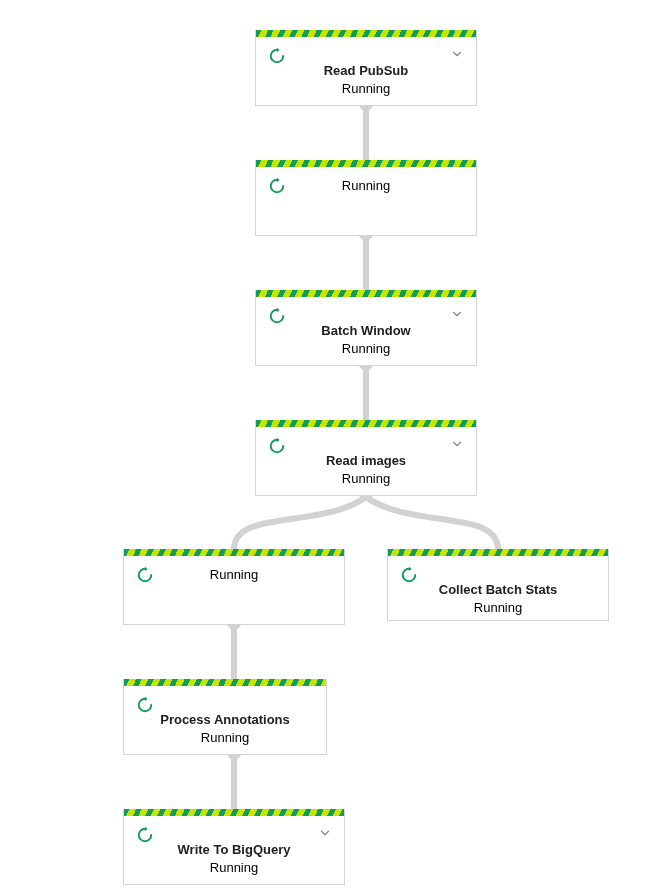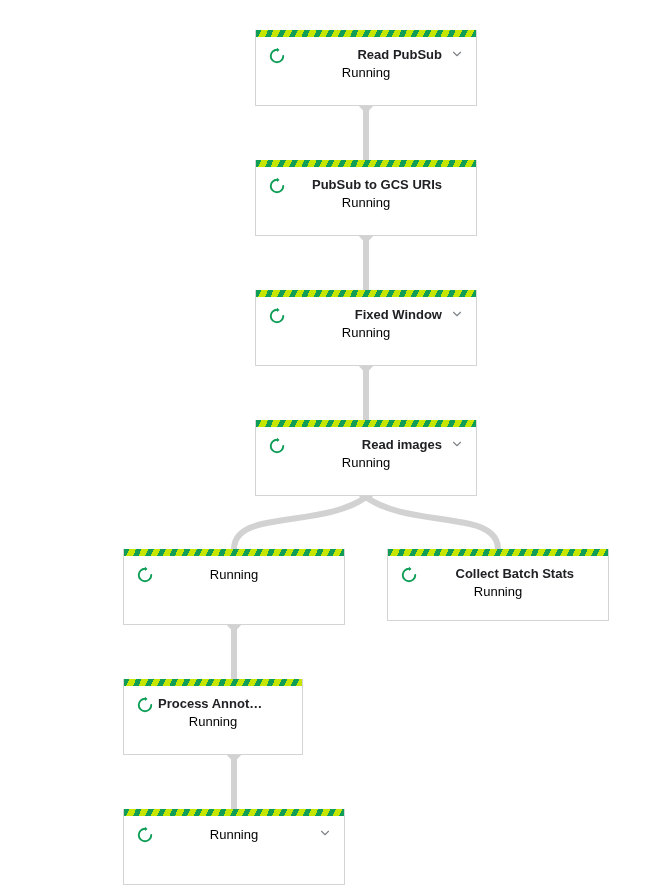--- a/index.html
+++ b/index.html
@@ -65,29 +65,30 @@
 
   .status-icon {
     position: absolute;
     left: 11px;
     top: 9px;
     width: 20px;
     height: 20px;
   }
 
   .node-title {
-    text-align: right;
+    text-align: center;
     font-size: 13px;
     font-weight: bold;
     color: #202124;
     line-height: 17px;
     padding: 0 34px;
     white-space: nowrap;
     overflow: hidden;
     text-overflow: ellipsis;
+    margin-top: 16px;
   }
 
   .node-status {
     text-align: center;
     font-size: 13px;
     font-weight: normal;
     color: #000000;
     line-height: 19px;
     padding: 0 34px;
   }
@@ -173,35 +174,34 @@
 
   <div class="node" style="left:255px; top:160px; width:222px; height:76px;">
     <div class="node-header"></div>
     <div class="node-body">
       <span class="status-icon">
         <svg viewBox="0 0 24 24" width="20" height="20">
           <path d="M12 4.5 A 7.5 7.5 0 1 0 19.5 12" fill="none" stroke="#0f9d58" stroke-width="2.3" stroke-linecap="round"></path>
           <path d="M12 2.2 L12 7.2 L15.1 4.7 Z" fill="#0f9d58"></path>
         </svg>
       </span>
-      <div class="node-title">PubSub to GCS URIs</div>
       <div class="node-status">Running</div>
     </div>
   </div>
 
   <div class="node" style="left:255px; top:290px; width:222px; height:76px;">
     <div class="node-header"></div>
     <div class="node-body">
       <span class="status-icon">
         <svg viewBox="0 0 24 24" width="20" height="20">
           <path d="M12 4.5 A 7.5 7.5 0 1 0 19.5 12" fill="none" stroke="#0f9d58" stroke-width="2.3" stroke-linecap="round"></path>
           <path d="M12 2.2 L12 7.2 L15.1 4.7 Z" fill="#0f9d58"></path>
         </svg>
       </span>
-      <div class="node-title">Fixed Window</div>
+      <div class="node-title">Batch Window</div>
       <div class="node-status">Running</div>
       <span class="expand-chevron">
         <svg viewBox="0 0 24 24" width="14" height="14">
           <path d="M6 9 L12 15 L18 9" fill="none" stroke="#80868b" stroke-width="2" stroke-linecap="round" stroke-linejoin="round"></path>
         </svg>
       </span>
     </div>
   </div>
 
   <div class="node" style="left:255px; top:420px; width:222px; height:76px;">
@@ -243,21 +243,21 @@
         <svg viewBox="0 0 24 24" width="20" height="20">
           <path d="M12 4.5 A 7.5 7.5 0 1 0 19.5 12" fill="none" stroke="#0f9d58" stroke-width="2.3" stroke-linecap="round"></path>
           <path d="M12 2.2 L12 7.2 L15.1 4.7 Z" fill="#0f9d58"></path>
         </svg>
       </span>
       <div class="node-title">Collect Batch Stats</div>
       <div class="node-status">Running</div>
     </div>
   </div>
 
-  <div class="node" style="left:123px; top:679px; width:180px; height:76px;">
+  <div class="node" style="left:123px; top:679px; width:204px; height:76px;">
     <div class="node-header"></div>
     <div class="node-body">
       <span class="status-icon">
         <svg viewBox="0 0 24 24" width="20" height="20">
           <path d="M12 4.5 A 7.5 7.5 0 1 0 19.5 12" fill="none" stroke="#0f9d58" stroke-width="2.3" stroke-linecap="round"></path>
           <path d="M12 2.2 L12 7.2 L15.1 4.7 Z" fill="#0f9d58"></path>
         </svg>
       </span>
       <div class="node-title">Process Annotations</div>
       <div class="node-status">Running</div>
@@ -266,20 +266,21 @@
 
   <div class="node" style="left:123px; top:809px; width:222px; height:76px;">
     <div class="node-header"></div>
     <div class="node-body">
       <span class="status-icon">
         <svg viewBox="0 0 24 24" width="20" height="20">
           <path d="M12 4.5 A 7.5 7.5 0 1 0 19.5 12" fill="none" stroke="#0f9d58" stroke-width="2.3" stroke-linecap="round"></path>
           <path d="M12 2.2 L12 7.2 L15.1 4.7 Z" fill="#0f9d58"></path>
         </svg>
       </span>
+      <div class="node-title">Write To BigQuery</div>
       <div class="node-status">Running</div>
       <span class="expand-chevron">
         <svg viewBox="0 0 24 24" width="14" height="14">
           <path d="M6 9 L12 15 L18 9" fill="none" stroke="#80868b" stroke-width="2" stroke-linecap="round" stroke-linejoin="round"></path>
         </svg>
       </span>
     </div>
   </div>
 
 </div>

